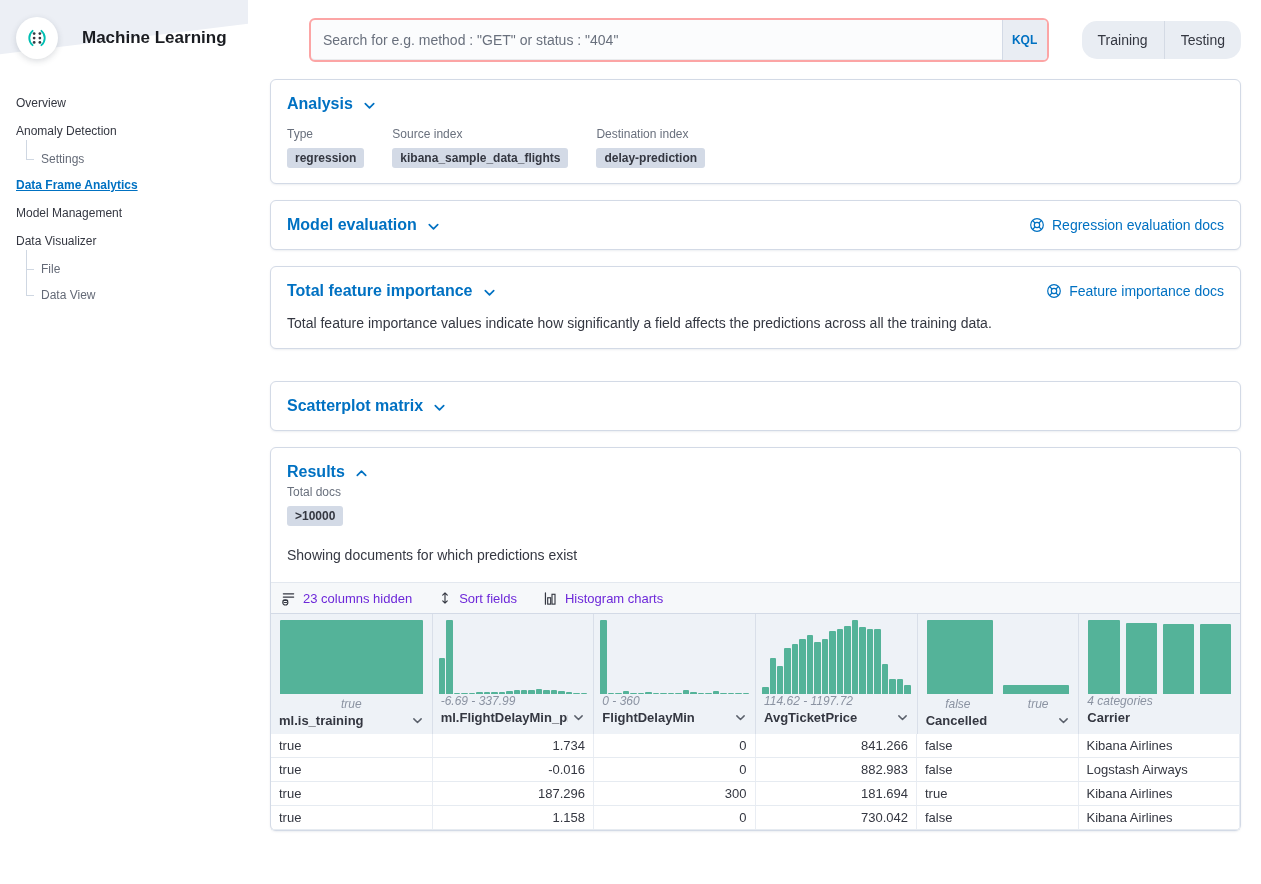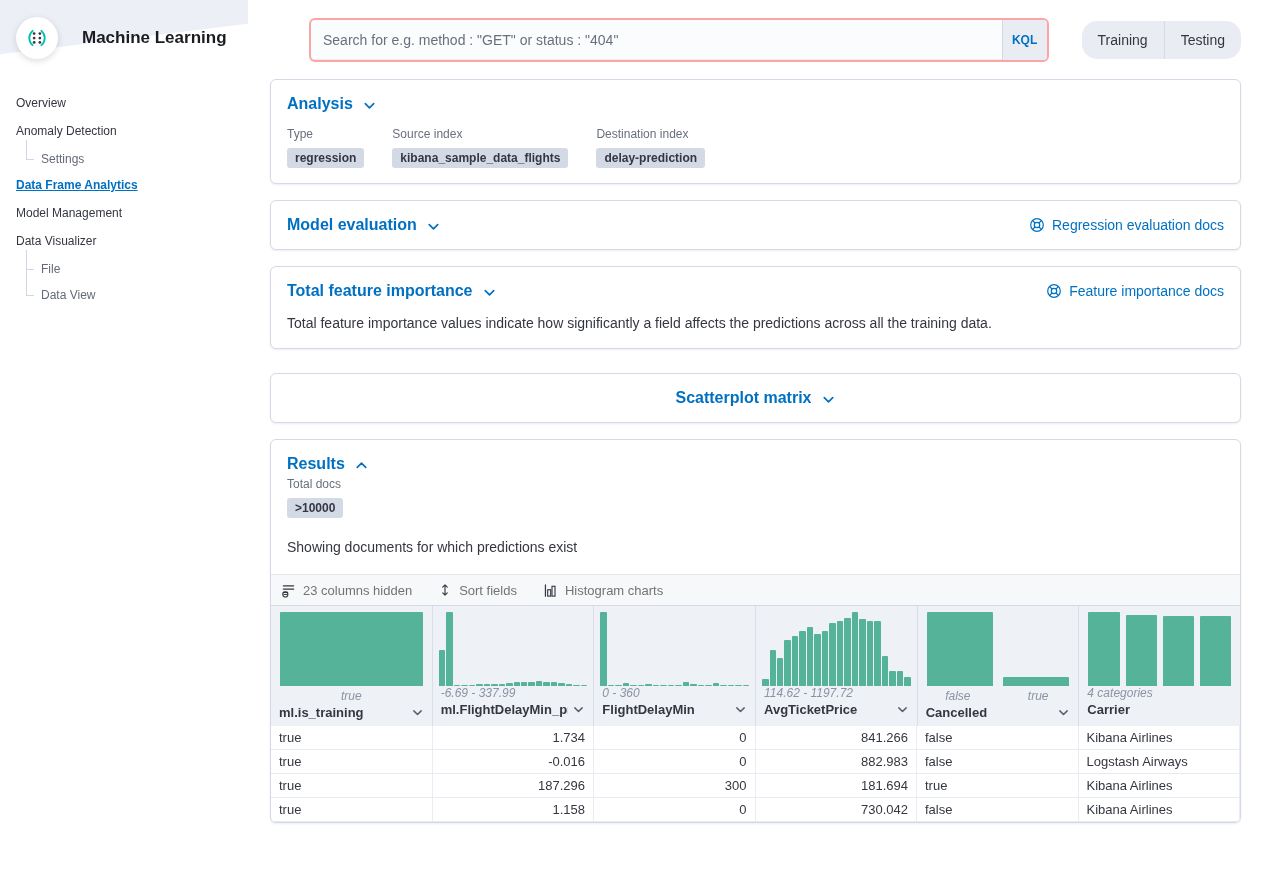--- a/index.html
+++ b/index.html
@@ -34,37 +34,37 @@
     border-left:1px solid #d3dae6;color:#0071C2;font-size:12px;font-weight:700;cursor:pointer;}
   .btn-group{flex:none;display:flex;border-radius:15px;overflow:hidden;}
   .btn-group button{height:38px;padding:0 16px;border:none;background:#E9EDF3;color:#343741;
     font-size:14px;font-weight:500;font-family:inherit;cursor:pointer;}
   .btn-group button + button{border-left:1px solid #d4dae4;}
   
   .panel{border:1px solid #D3DAE6;border-radius:6px;background:#fff;margin-bottom:16px;
     box-shadow:0 1px 2px rgba(152,162,179,.18);}
   .panel-pad{padding:15px 16px;}
   .panel-pad.no-bottom{padding-bottom:0;}
-  .panel.scatter{margin-top:24px;text-align:center;}
+  .panel.scatter{margin-top:32px;}
   .title-row{display:flex;align-items:center;justify-content:space-between;}
   .section-title{display:inline-flex;align-items:center;gap:9px;color:#0071C2;font-size:16px;
     font-weight:600;cursor:pointer;}
   .section-title svg{margin-top:2px;}
   .docs-link{display:inline-flex;align-items:center;gap:7px;color:#0071C2;font-size:14px;
     font-weight:500;cursor:pointer;text-decoration:none;}
   .field-row{display:flex;gap:28px;margin-top:14px;}
   .field-label{font-size:12px;color:#69707D;margin-bottom:7px;}
   .badge{display:inline-block;background:#D3DAE6;color:#343741;font-size:12px;font-weight:600;
     padding:3px 8px;border-radius:3px;line-height:14px;}
   .desc-text{font-size:14px;color:#343741;margin-top:13px;line-height:20px;}
   .subtitle{font-size:14px;color:#343741;margin-top:21px;margin-bottom:19px;}
   
   .grid-toolbar{display:flex;align-items:center;gap:26px;height:30px;padding:0 10px;background:#F6F8FA;
     border-top:1px solid #E3E8EF;border-bottom:1px solid #D3DAE6;}
-  .tb-btn{display:inline-flex;align-items:center;gap:7px;font-size:13px;font-weight:500;color:#737373;
+  .tb-btn{display:inline-flex;align-items:center;gap:7px;font-size:13px;font-weight:500;color:#6d28d9;
     background:none;border:none;font-family:inherit;cursor:pointer;padding:0;}
   .tb-btn svg{color:#343741;}
   .grid-header{display:flex;}
   .gcell{flex:1 1 0;min-width:0;border-right:1px solid #d9dfe9;}
   .gcell:last-child{border-right:none;}
   .gcell.head{background:#EEF2F7;padding-top:6px;cursor:pointer;}
   .hist{height:74px;display:flex;align-items:flex-end;padding:0 6px;}
   .hist .bar{flex:1 1 0;background:#54B399;border-radius:1px 1px 0 0;}
   .hist-label{font-size:12px;font-style:italic;color:#8b93a2;padding:0 8px 0;height:15px;
     overflow:hidden;white-space:nowrap;}

